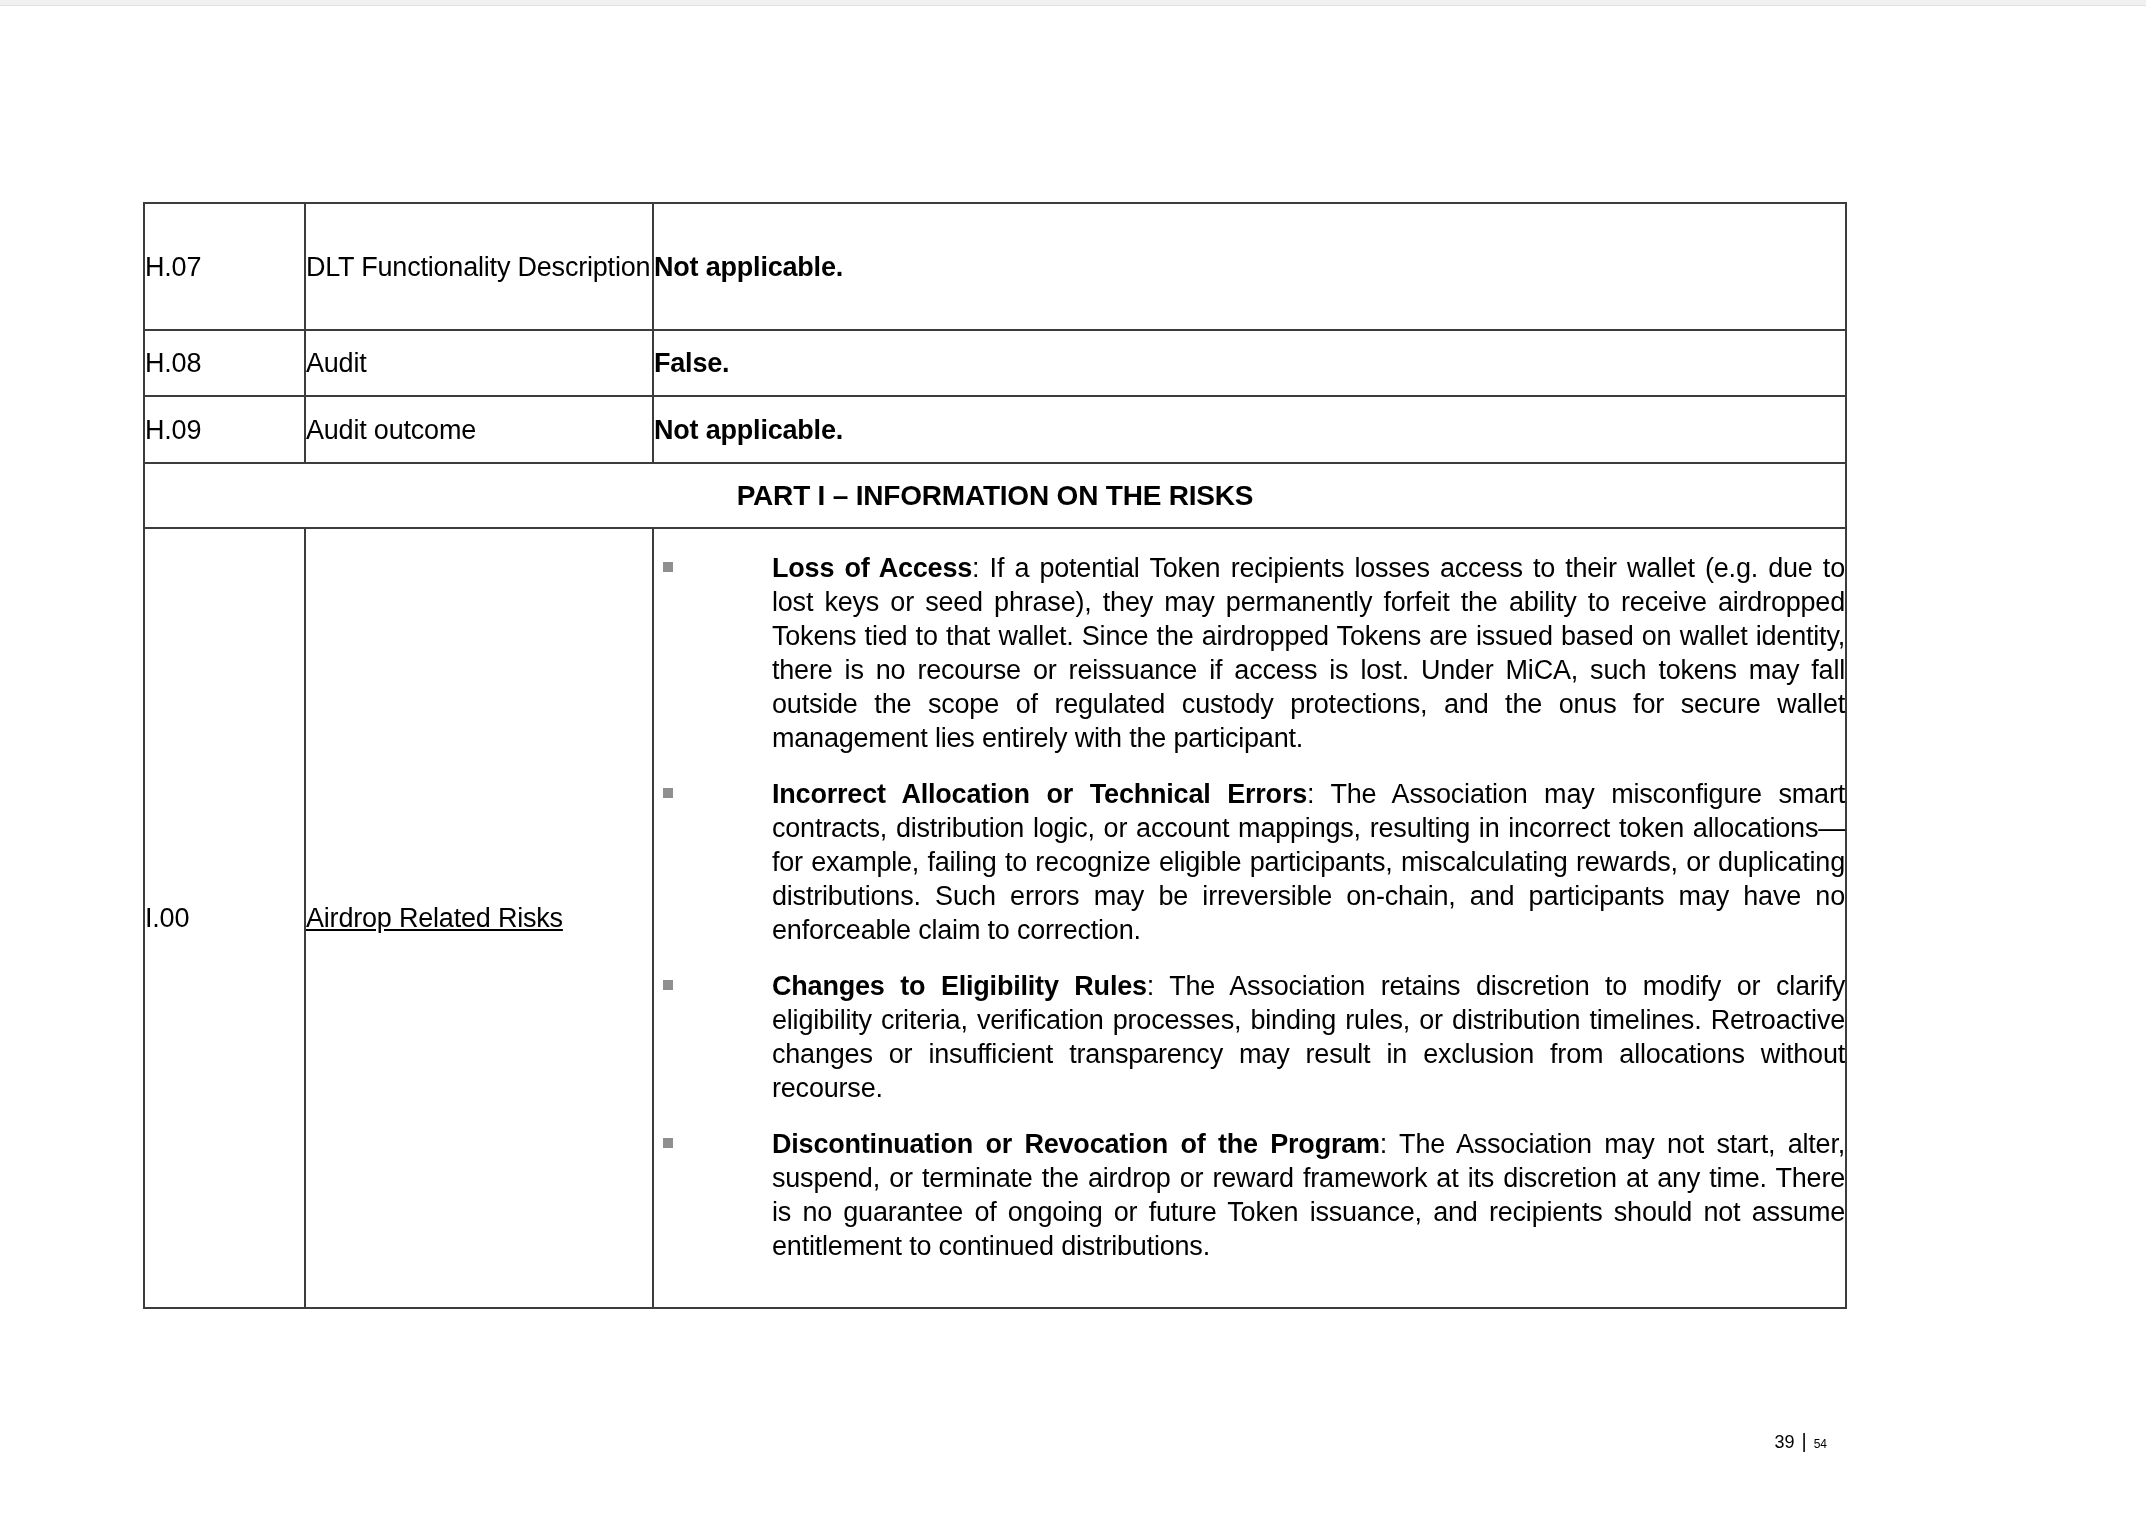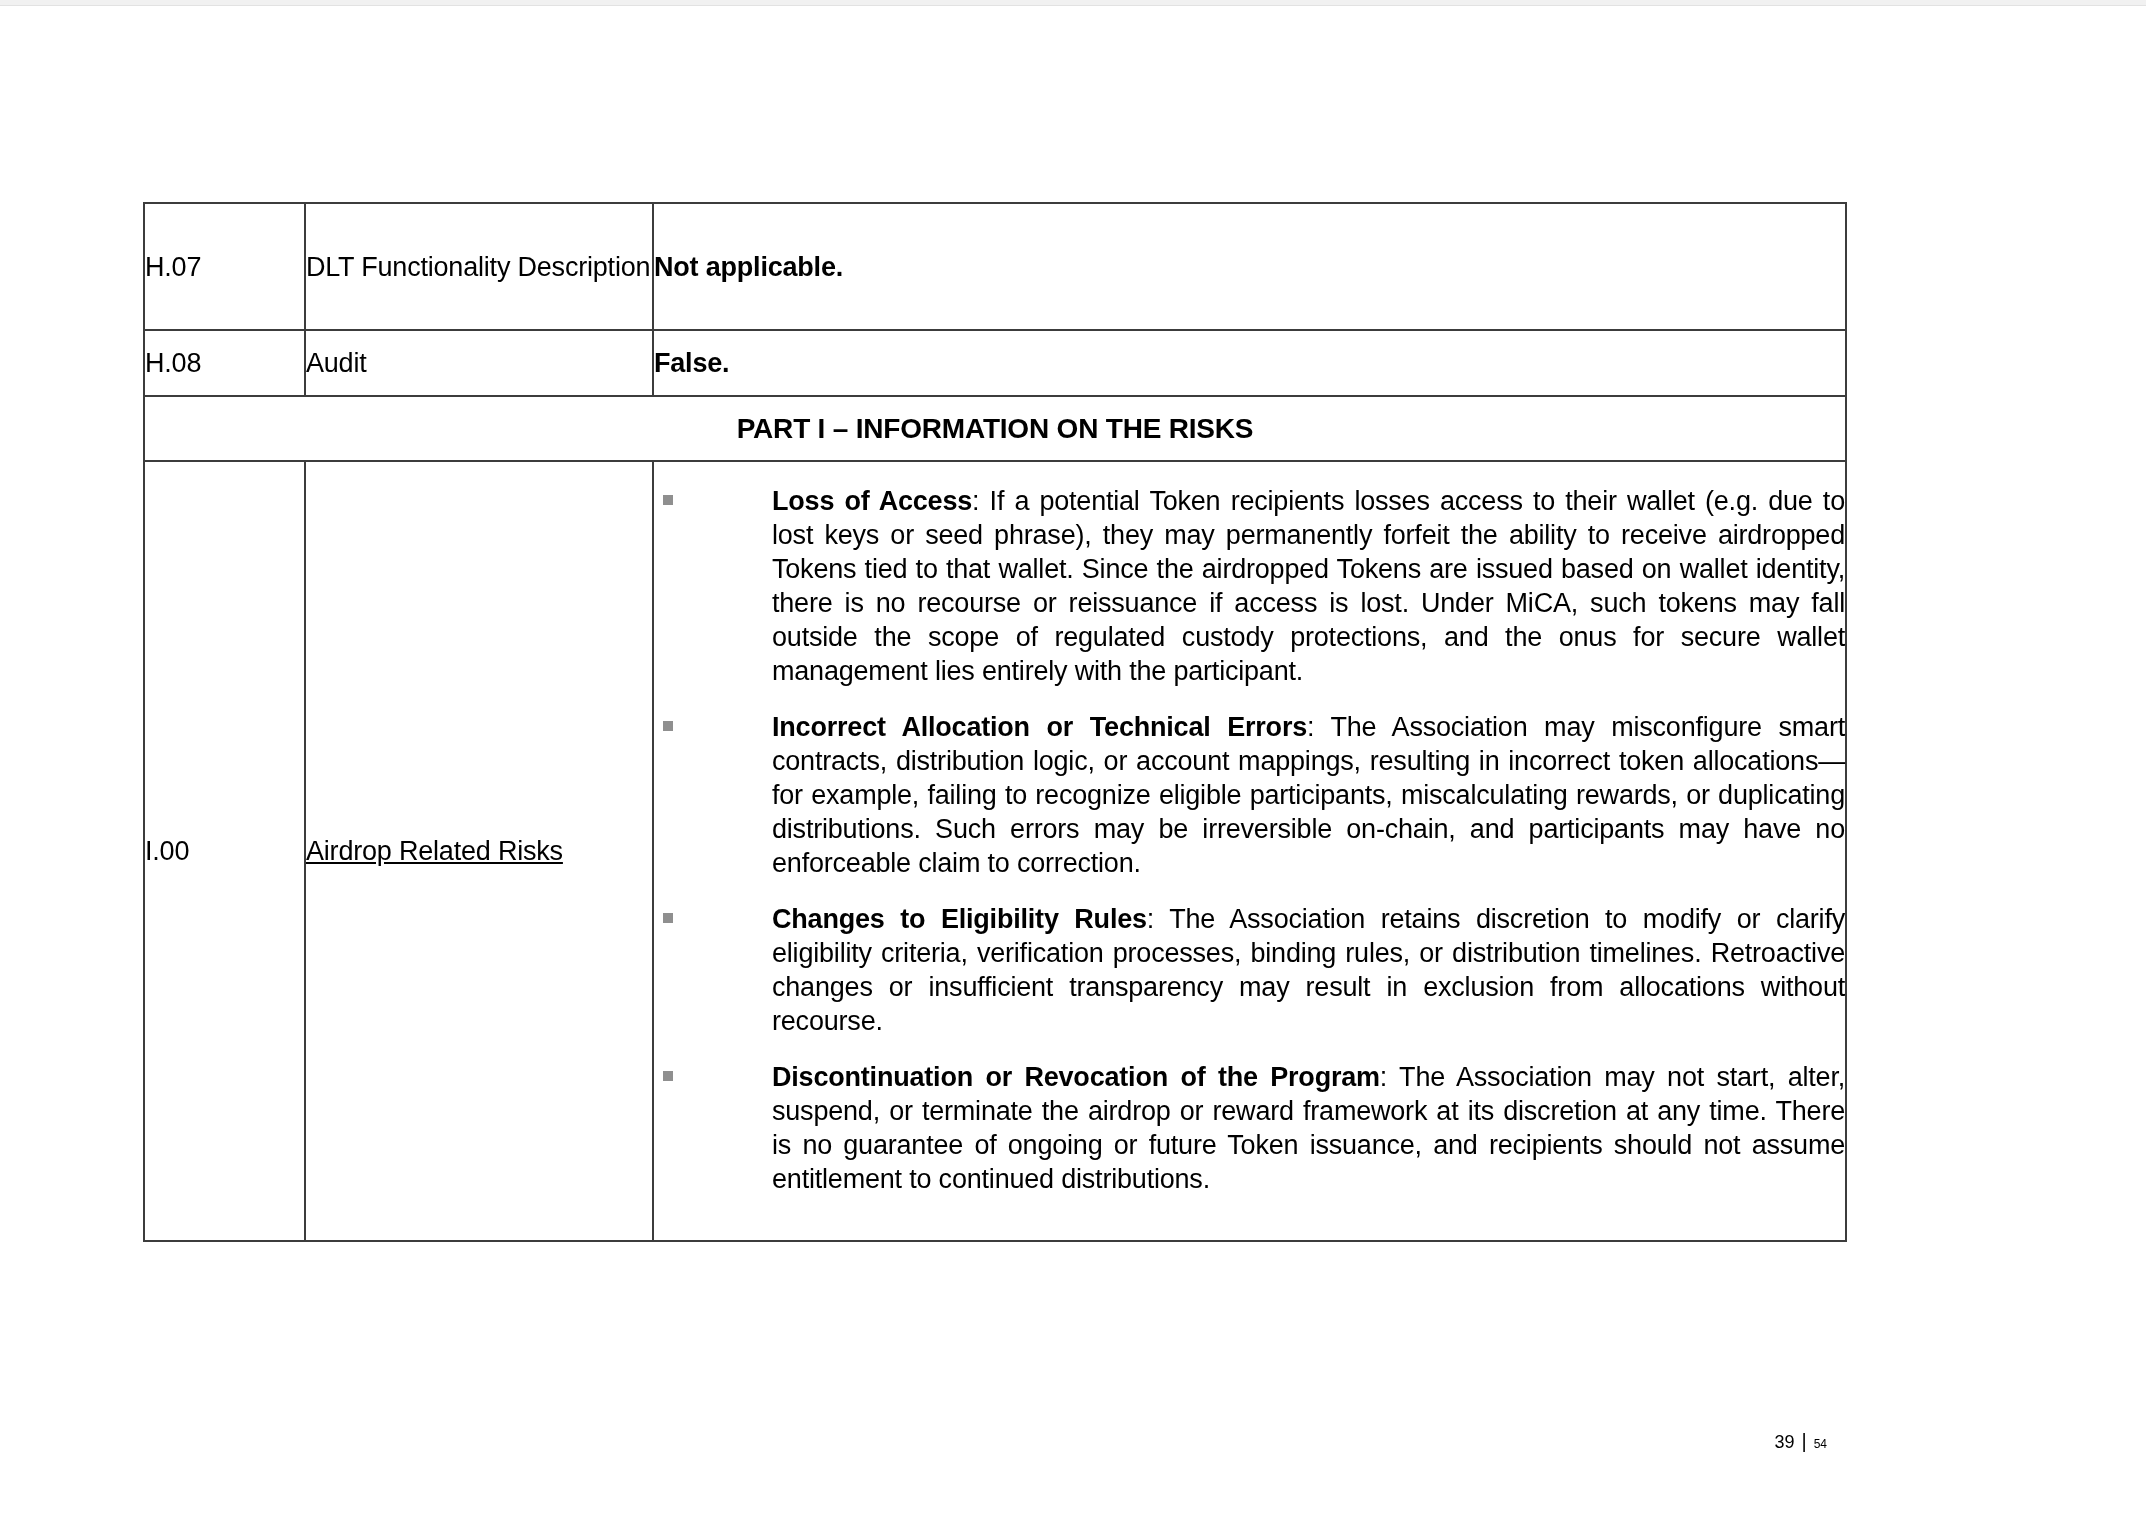--- a/index.html
+++ b/index.html
@@ -140,20 +140,31 @@
         <span>H.08</span>
       </td>
       <td class="cell-label">
         <span>Audit</span>
       </td>
       <td class="cell-value">
         <span>False.</span>
       </td>
     </tr>
 
+    <tr class="row-h09">
+      <td class="cell-id">
+        <span>H.09</span>
+      </td>
+      <td class="cell-label">
+        <span>Audit outcome</span>
+      </td>
+      <td class="cell-value">
+        <span>Not applicable.</span>
+      </td>
+    </tr>
 
     <tr class="row-part">
       <td class="part-cell" colspan="3">
         <span>PART I – INFORMATION ON THE RISKS</span>
       </td>
     </tr>
 
     <tr class="row-risk">
       <td class="risk-id-cell">
         <span>I.00</span>

